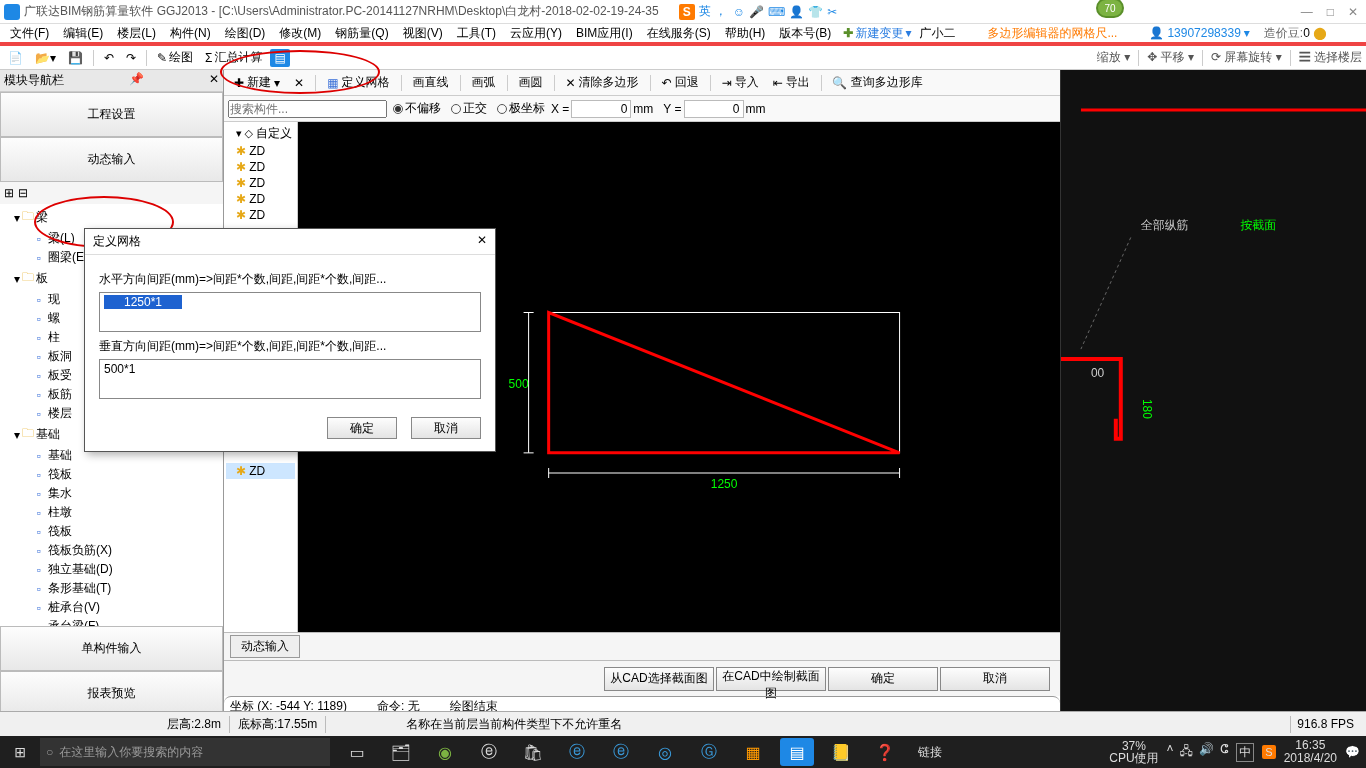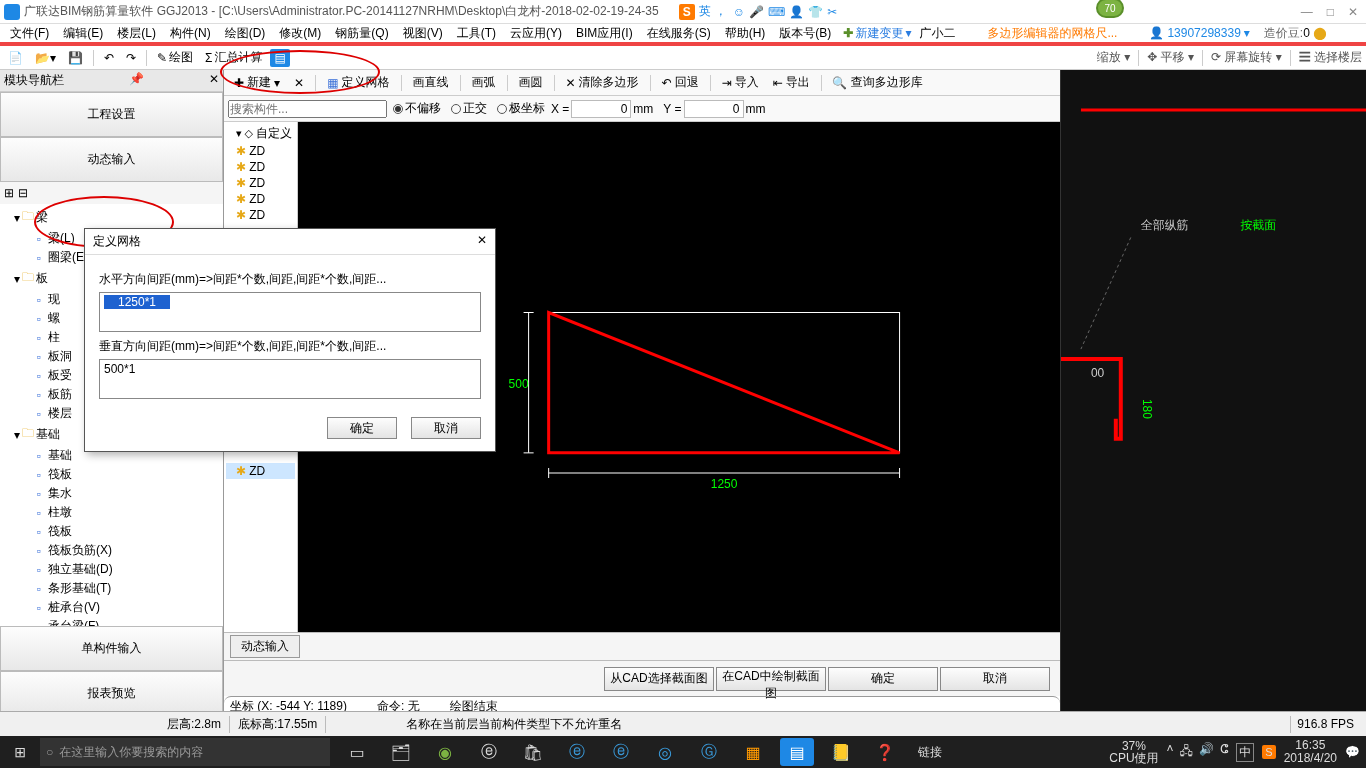--- a/index.html
+++ b/index.html
@@ -85,21 +85,21 @@
 
 .right-pane { width: 306px; background: #111; position: relative; border-left: 1px solid #333; }
 .right-pane svg { position:absolute; inset:0; }
 
 
 .dialog { position: absolute; left: 84px; top: 228px; width: 412px; background: #fff; border: 1px solid #555; box-shadow: 3px 3px 8px rgba(0,0,0,.3); z-index: 100; }
 .dialog .dlg-title { padding: 4px 8px; display: flex; justify-content: space-between; border-bottom: 1px solid #ddd; }
 .dialog .dlg-body { padding: 10px 14px; }
 .dialog .dlg-label { margin: 6px 0 4px; }
 .dialog .dlg-input { width: 100%; height: 40px; border: 1px solid #888; padding: 2px 4px; }
-.dialog .dlg-input .selblue { background: #1e62d0; color: #fff; display:inline-block; padding:0 14px;}
+.dialog .dlg-input .selblue { background: #1e62d0; color: #fff; display:inline-block; padding:0 20px;}
 .dialog .dlg-btns { display: flex; justify-content: flex-end; gap: 14px; padding: 8px 14px 12px; }
 .dialog .dlg-btns button { width: 70px; height: 22px; border: 1px solid #888; background: linear-gradient(#fdfdfd,#e4e4e4); cursor:pointer;}
 
 
 .appstatus { position: absolute; bottom: 32px; left: 0; right: 0; height: 20px; border-top: 1px solid #aaa; display: flex; align-items: center; font-size: 11px; background: #f0f0f0; padding: 12px 6px; }
 .appstatus .cell { border-right: 1px solid #bbb; padding: 0 8px; }
 .appstatus .fill { flex: 1; }
 .appstatus .fps { margin-left: auto; padding: 0 6px;}
 
 

